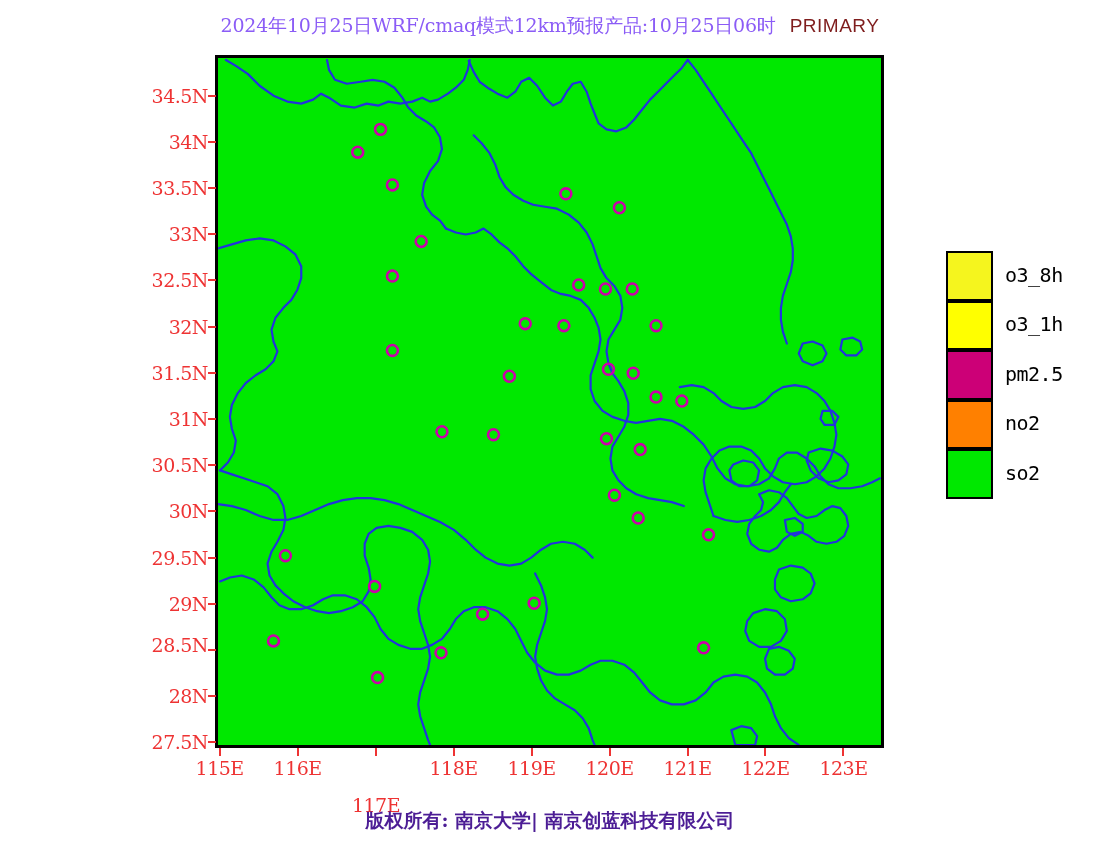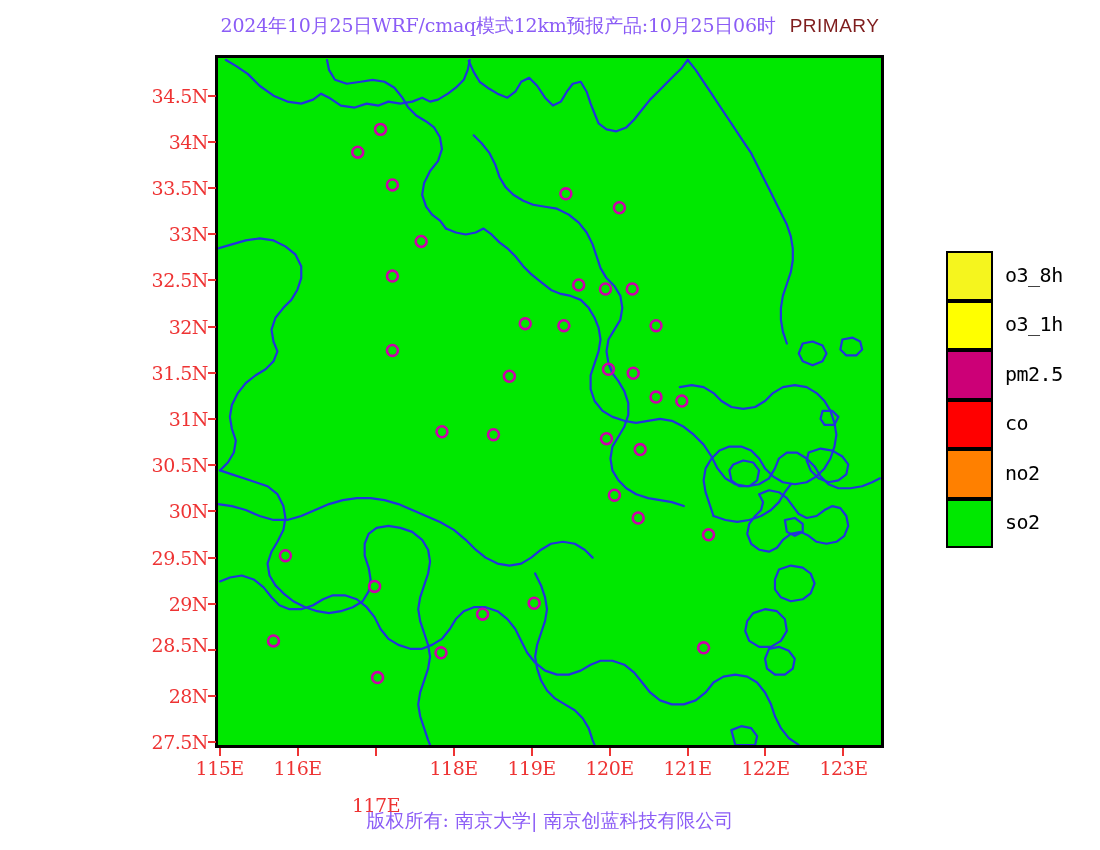--- a/index.html
+++ b/index.html
@@ -148,22 +148,23 @@
 
   
   #footer {
     position: absolute;
     left: 0;
     top: 808px;
     width: 1100px;
     text-align: center;
     font-family: "DejaVu Serif", serif;
     font-size: 19px;
-    color: #8b5cf6;
+    color: #4c1d95;
     white-space: nowrap;
+    font-weight: bold;
   }
 </style>
 </head>
 <body>
 
 <div id="title-row">
   <span id="title-main">2024年10月25日WRF/cmaq模式12km预报产品:10月25日06时</span><span id="title-tag">PRIMARY</span>
 </div>
 
 <div id="plot-frame">
@@ -379,24 +380,20 @@
     </div>
     <div class="legend-row">
       <div class="legend-swatch" style="background: rgb(255, 255, 0);"></div>
       <div class="legend-label">o3_1h</div>
     </div>
     <div class="legend-row">
       <div class="legend-swatch" style="background: rgb(204, 0, 119);"></div>
       <div class="legend-label">pm2.5</div>
     </div>
     <div class="legend-row">
-      <div class="legend-swatch" style="background: rgb(255, 0, 0);"></div>
-      <div class="legend-label">co</div>
-    </div>
-    <div class="legend-row">
       <div class="legend-swatch" style="background: rgb(255, 128, 0);"></div>
       <div class="legend-label">no2</div>
     </div>
     <div class="legend-row">
       <div class="legend-swatch" style="background: rgb(0, 232, 0);"></div>
       <div class="legend-label">so2</div>
     </div>
   </div>
 
 <div id="footer">版权所有: 南京大学| 南京创蓝科技有限公司</div>

